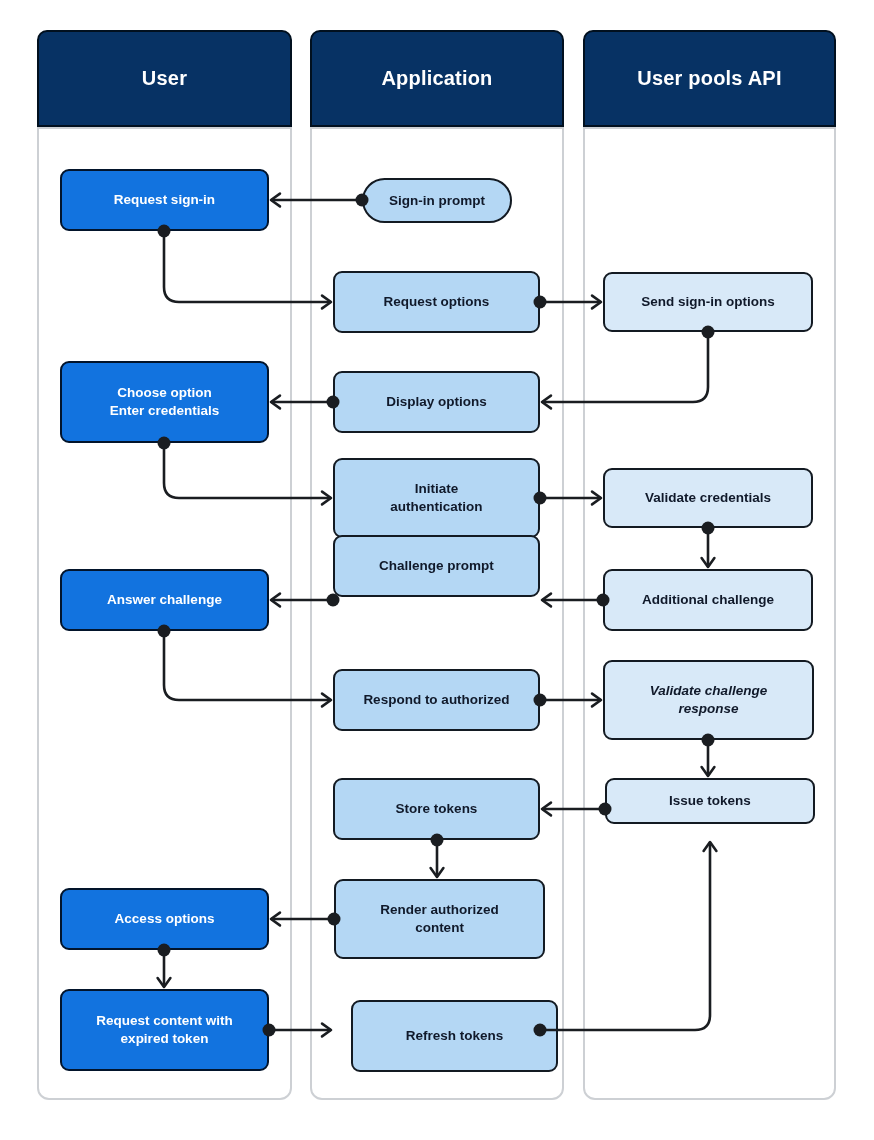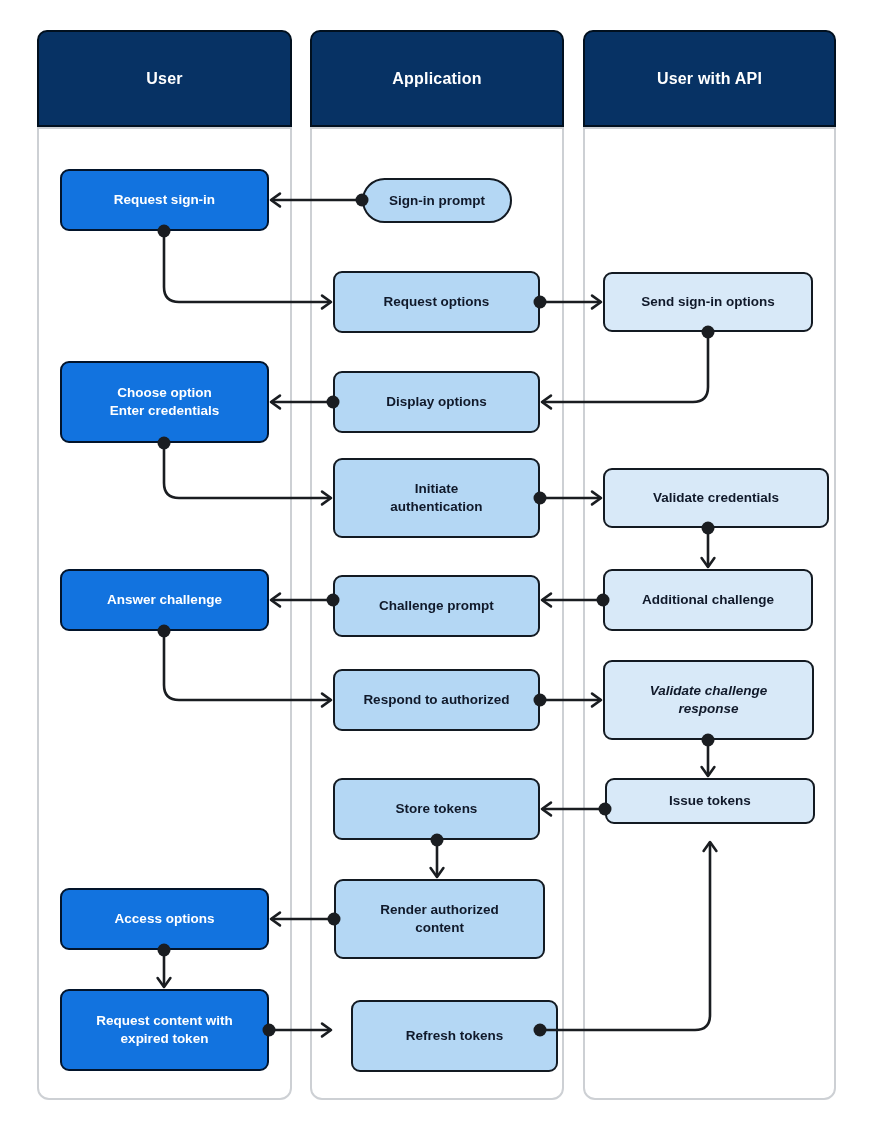--- a/index.html
+++ b/index.html
@@ -11,21 +11,21 @@
     overflow:hidden;
   }
   .lane-header{
     position:absolute;
     background:var(--header-bg);
     border:2.5px solid var(--header-border);
     border-radius:10px 10px 0 0;
     box-sizing:border-box;
     display:flex;align-items:center;justify-content:center;
     color:var(--header-text);
-    font-weight:bold;font-size:16px;letter-spacing:.2px;
+    font-weight:bold;font-size:20px;letter-spacing:.2px;
   }
   .lane-body{
     position:absolute;
     background:var(--lane-bg);
     border:2px solid var(--lane-border);
     border-top-width:2px;
     border-radius:0 0 12px 12px;
     box-sizing:border-box;
   }
   .node{
@@ -71,21 +71,21 @@
       <div class="lane-body" style="left: 37px; top: 127px; width: 255px; height: 973px;"></div>
       <div class="lane-header" style="left: 37px; top: 30px; width: 255px; height: 97px;">
         <span>User</span>
       </div>
       <div class="lane-body" style="left: 310px; top: 127px; width: 254px; height: 973px;"></div>
       <div class="lane-header" style="left: 310px; top: 30px; width: 254px; height: 97px;">
         <span>Application</span>
       </div>
       <div class="lane-body" style="left: 583px; top: 127px; width: 253px; height: 973px;"></div>
       <div class="lane-header" style="left: 583px; top: 30px; width: 253px; height: 97px;">
-        <span>User with API</span>
+        <span>User pools API</span>
       </div>
       <div class="node primary" style="left: 60px; top: 169px; width: 209px; height: 62px;">
         <span>Request sign-in</span>
       </div>
       <div class="node primary" style="left: 60px; top: 361px; width: 209px; height: 82px;">
         <span>Choose option</span>
         <span>Enter credentials</span>
       </div>
       <div class="node primary" style="left: 60px; top: 569px; width: 209px; height: 62px;">
         <span>Answer challenge</span>
@@ -103,40 +103,40 @@
       <div class="node secondary" style="left: 333px; top: 271px; width: 207px; height: 62px;">
         <span>Request options</span>
       </div>
       <div class="node secondary" style="left: 333px; top: 371px; width: 207px; height: 62px;">
         <span>Display options</span>
       </div>
       <div class="node secondary" style="left: 333px; top: 458px; width: 207px; height: 80px;">
         <span>Initiate</span>
         <span>authentication</span>
       </div>
-      <div class="node secondary" style="left: 333px; top: 575px; width: 207px; height: 62px;">
+      <div class="node secondary" style="left: 333px; top: 535px; width: 207px; height: 62px;">
         <span>Challenge prompt</span>
       </div>
       <div class="node secondary" style="left: 333px; top: 669px; width: 207px; height: 62px;">
         <span>Respond to authorized</span>
       </div>
       <div class="node secondary" style="left: 333px; top: 778px; width: 207px; height: 62px;">
         <span>Store tokens</span>
       </div>
       <div class="node secondary" style="left: 334px; top: 879px; width: 211px; height: 80px;">
         <span>Render authorized</span>
         <span>content</span>
       </div>
       <div class="node secondary" style="left: 351px; top: 1000px; width: 207px; height: 72px;">
         <span>Refresh tokens</span>
       </div>
       <div class="node tertiary" style="left: 603px; top: 272px; width: 210px; height: 60px;">
         <span>Send sign-in options</span>
       </div>
-      <div class="node tertiary" style="left: 603px; top: 468px; width: 226px; height: 60px;">
+      <div class="node tertiary" style="left: 603px; top: 468px; width: 210px; height: 60px;">
         <span>Validate credentials</span>
       </div>
       <div class="node tertiary" style="left: 603px; top: 569px; width: 210px; height: 62px;">
         <span>Additional challenge</span>
       </div>
       <div class="node tertiary" style="left: 603px; top: 660px; width: 211px; height: 80px; font-style: italic;">
         <span>Validate challenge</span>
         <span>response</span>
       </div>
       <div class="node tertiary" style="left: 605px; top: 778px; width: 210px; height: 46px;">

